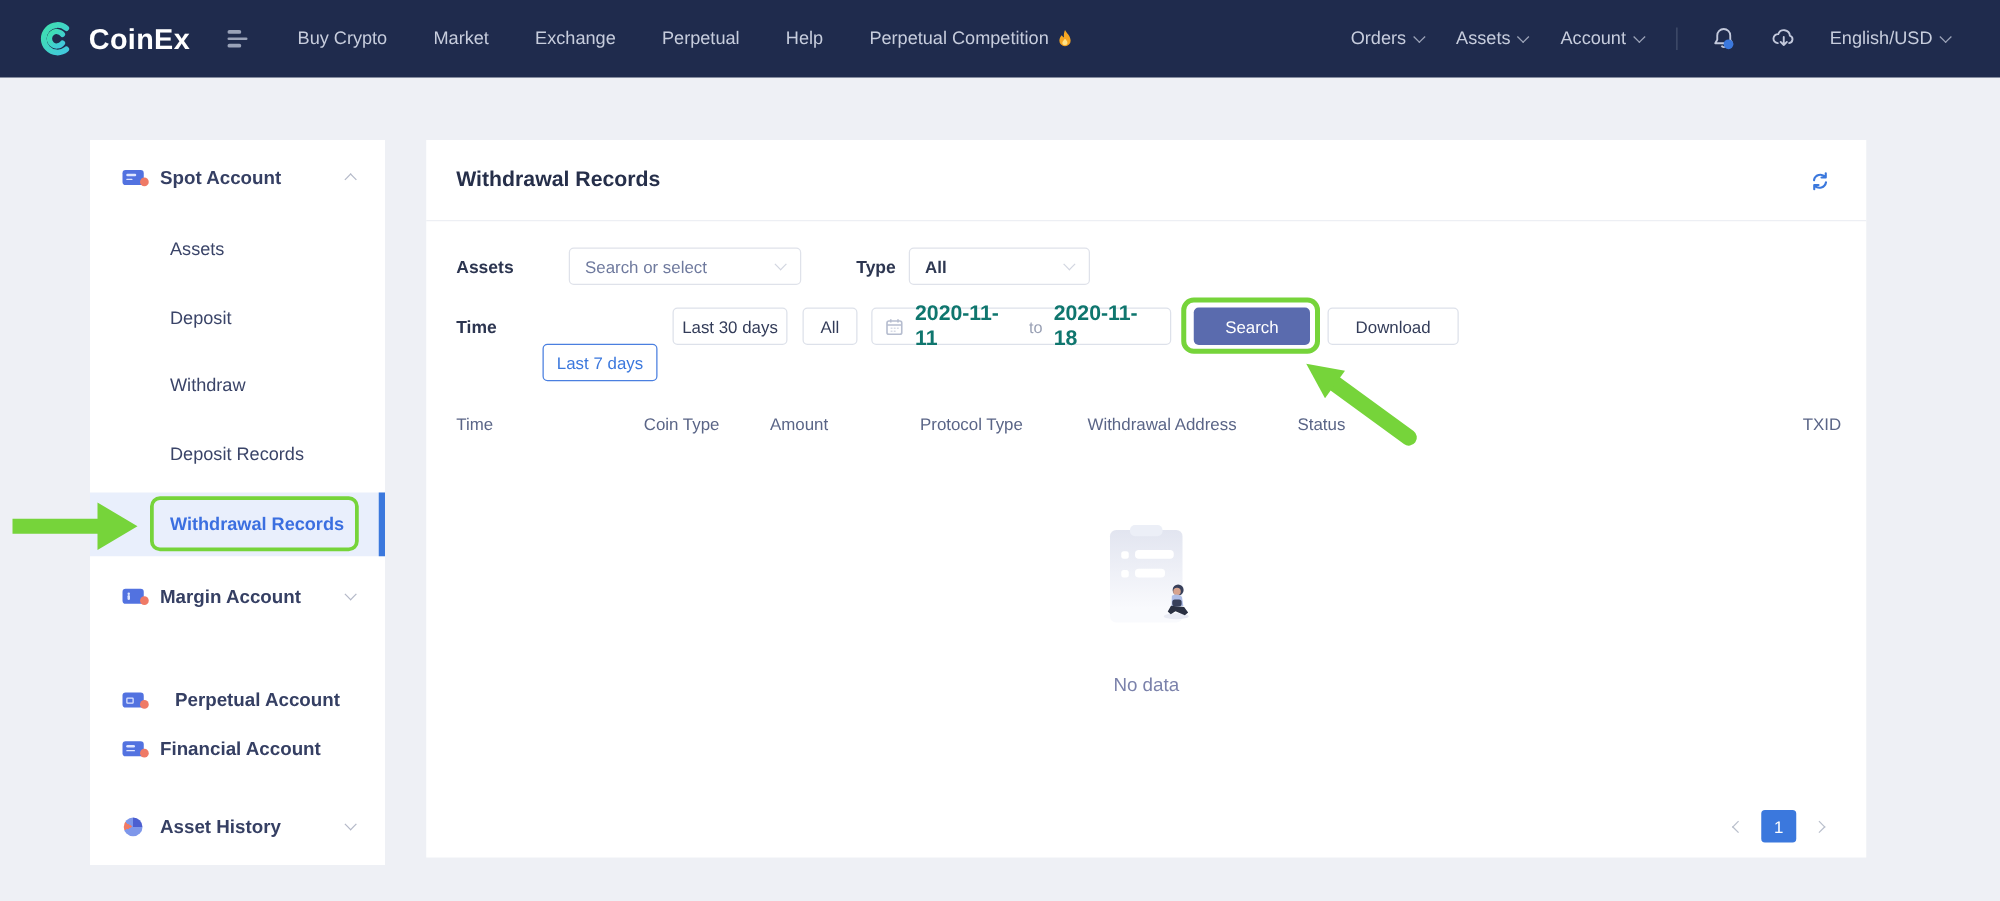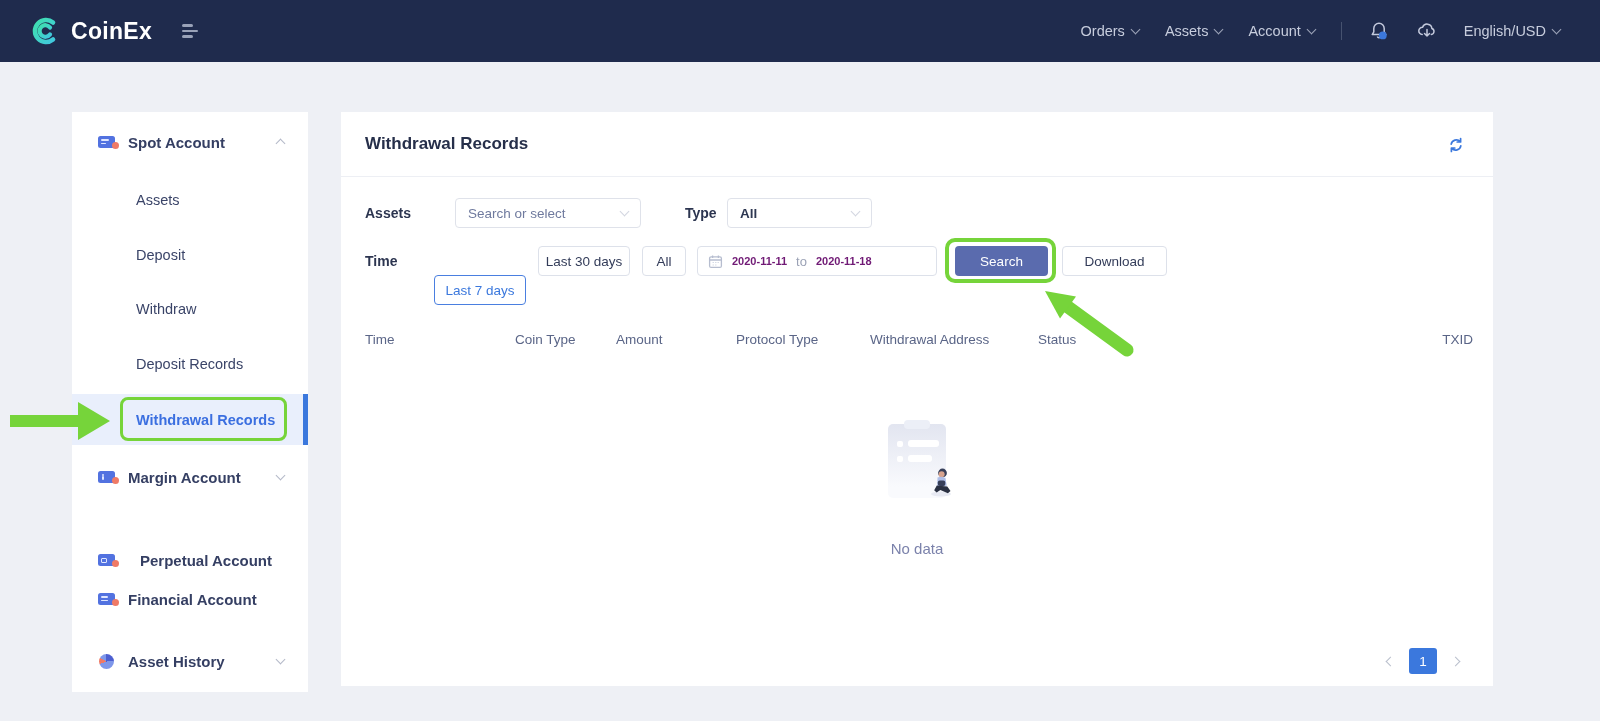--- a/index.html
+++ b/index.html
@@ -75,21 +75,21 @@
     display:flex; align-items:center; padding:0 12px; cursor:pointer; }
   .sel .sel-ph { font-size:13.5px; color:#6f7a9e; }
   .sel .sel-val { font-size:13.5px; font-weight:600; color:#2e3852; }
   .sel .s-chev { margin-left:auto; color:#c3c8d6; }
 
   .t-btn { position:absolute; height:30px; border:1px solid #dde1ea; background:#fff; border-radius:4px;
     font-size:13.5px; color:#333c59; display:flex; align-items:center; justify-content:center; cursor:pointer; }
   .t-btn.active { border:1px solid #4a7fe0; color:#3b78dd; }
   .date-range { position:absolute; left:356px; width:240px; height:30px; border:1px solid #dde1ea; border-radius:4px;
     display:flex; align-items:center; padding:0 10px; gap:9px; cursor:pointer; background:#fff; }
-  .date-val { font-size:11px; font-weight:600; color:#701a75; }
+  .date-val { font-size:17px; font-weight:600; color:#0f766e; }
   .date-to { font-size:13px; color:#9aa1b5; }
   .btn-search { position:absolute; left:614px; width:93px; height:30px; background:#5a6bae; border:none; border-radius:4px;
     color:#fff; font-size:13.5px; display:flex; align-items:center; justify-content:center; cursor:pointer; }
   .btn-download { position:absolute; left:721px; width:105px; height:30px; background:#fff; border:1px solid #dde1ea;
     border-radius:4px; color:#333c59; font-size:13.5px; display:flex; align-items:center; justify-content:center; cursor:pointer; }
 
   .thead { position:absolute; top:220px; left:24px; right:20px; display:flex; font-size:13.5px; color:#5a6587; }
   .th { flex:0 0 auto; }
   .th.c0 { width:150px; } .th.c1 { width:101px; } .th.c2 { width:120px; }
   .th.c3 { width:134px; } .th.c4 { width:168px; } .th.c5 { flex:1 1 auto; }
@@ -139,20 +139,36 @@
         <path d="M22 13.5 A5.8 5.8 0 1 0 22 20.5" fill="none" stroke="url(#tg)" stroke-width="4.2" stroke-linecap="round"></path>
       </svg>
     </span>
     <span class="brand-text">CoinEx</span>
   </div>
   <div class="hamburger">
       <span></span>
       <span></span>
       <span></span>
     </div>
+  <div class="nav-menu">
+    <span class="nav-link">Buy Crypto</span>
+    <span class="nav-link">Market</span>
+    <span class="nav-link">Exchange</span>
+    <span class="nav-link">Perpetual</span>
+    <span class="nav-link">Help</span>
+    <span class="nav-link">
+      <span>Perpetual Competition</span>
+      <span style="display:flex;">
+        <svg width="14" height="16" viewBox="0 0 14 16">
+          <path d="M7 1 C8.5 4 11.5 5.5 11.5 9.5 A4.5 4.5 0 0 1 2.5 9.5 C2.5 7.5 3.5 6.4 4.4 5.2 C4.8 6 5.4 6.6 6.2 6.9 C5.8 4.6 6.4 2.6 7 1 Z" fill="#f5a623"></path>
+          <path d="M7 8 C8 9.3 9 9.8 9 11.5 A2.2 2.2 0 0 1 4.8 11.5 C4.8 10 6.3 9.3 7 8 Z" fill="#fde289"></path>
+        </svg>
+      </span>
+    </span>
+  </div>
   <div class="nav-right">
     <span class="nav-drop">
         <span>Orders</span>
         <i class="chev"></i>
       </span>
     <span class="nav-drop">
         <span>Assets</span>
         <i class="chev"></i>
       </span>
     <span class="nav-drop">

